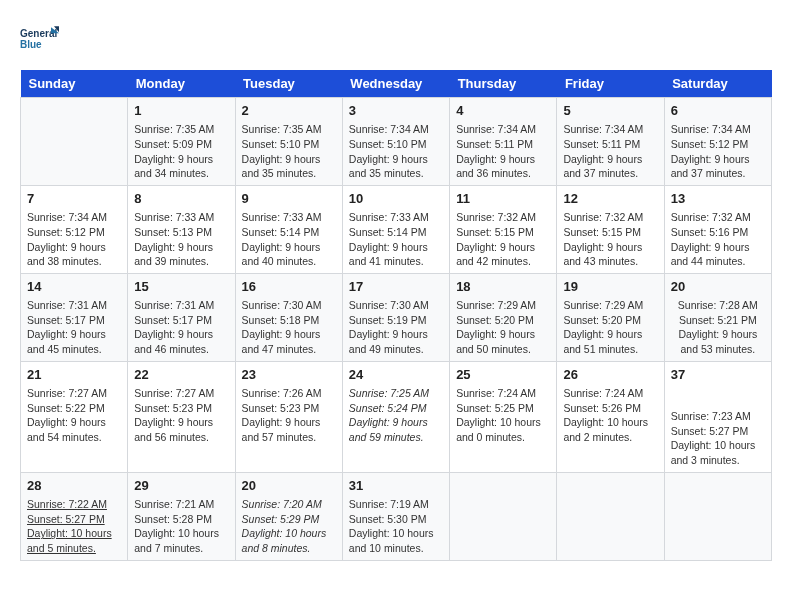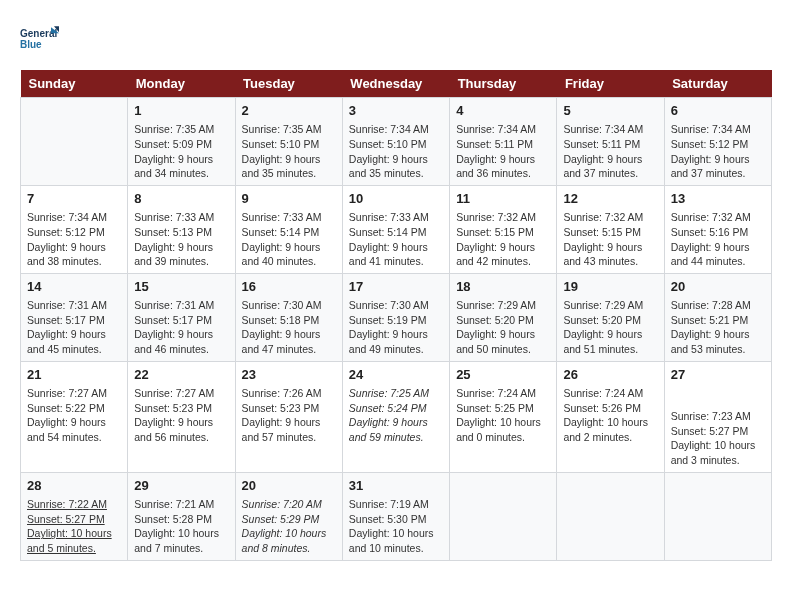--- a/index.html
+++ b/index.html
@@ -38,21 +38,21 @@
       font-size: 16px;
       color: #333;
       font-weight: normal;
     }
     table {
       width: 100%;
       border-collapse: collapse;
       font-size: 11px;
     }
     thead tr th {
-      background-color: #7f1d1d;
+      background-color: #1d4ed8;
       color: #fff;
       text-align: left;
       padding: 6px 8px;
       font-size: 13px;
       font-weight: bold;
     }
     tbody tr td {
       border: 1px solid #d5d8dc;
       vertical-align: top;
       padding: 4px 6px;
@@ -244,21 +244,21 @@
         </td>
         <td>
           <span class="day-number">19</span>
           <div class="day-info" style="white-space: pre-line;">Sunrise: 7:29 AM
 Sunset: 5:20 PM
 Daylight: 9 hours
 and 51 minutes.</div>
         </td>
         <td>
           <span class="day-number">20</span>
-          <div class="day-info" style="white-space: pre-line;">Sunrise: 7:28 AM
+          <div class="day-info" style="white-space: pre-line; text-align: center;">Sunrise: 7:28 AM
 Sunset: 5:21 PM
 Daylight: 9 hours
 and 53 minutes.</div>
         </td>
       </tr>
       <tr>
         <td>
           <span class="day-number">21</span>
           <div class="day-info" style="white-space: pre-line;">Sunrise: 7:27 AM
 Sunset: 5:22 PM
@@ -294,21 +294,21 @@
 and 0 minutes.</div>
         </td>
         <td>
           <span class="day-number">26</span>
           <div class="day-info" style="white-space: pre-line;">Sunrise: 7:24 AM
 Sunset: 5:26 PM
 Daylight: 10 hours
 and 2 minutes.</div>
         </td>
         <td>
-          <span class="day-number">27</span>
+          <span class="day-number">37</span>
           <div class="day-info" style="white-space: pre-line; margin-top: 25px;">Sunrise: 7:23 AM
 Sunset: 5:27 PM
 Daylight: 10 hours
 and 3 minutes.</div>
         </td>
       </tr>
       <tr>
         <td>
           <span class="day-number">28</span>
           <div class="day-info" style="white-space: pre-line; text-decoration: underline;">Sunrise: 7:22 AM

